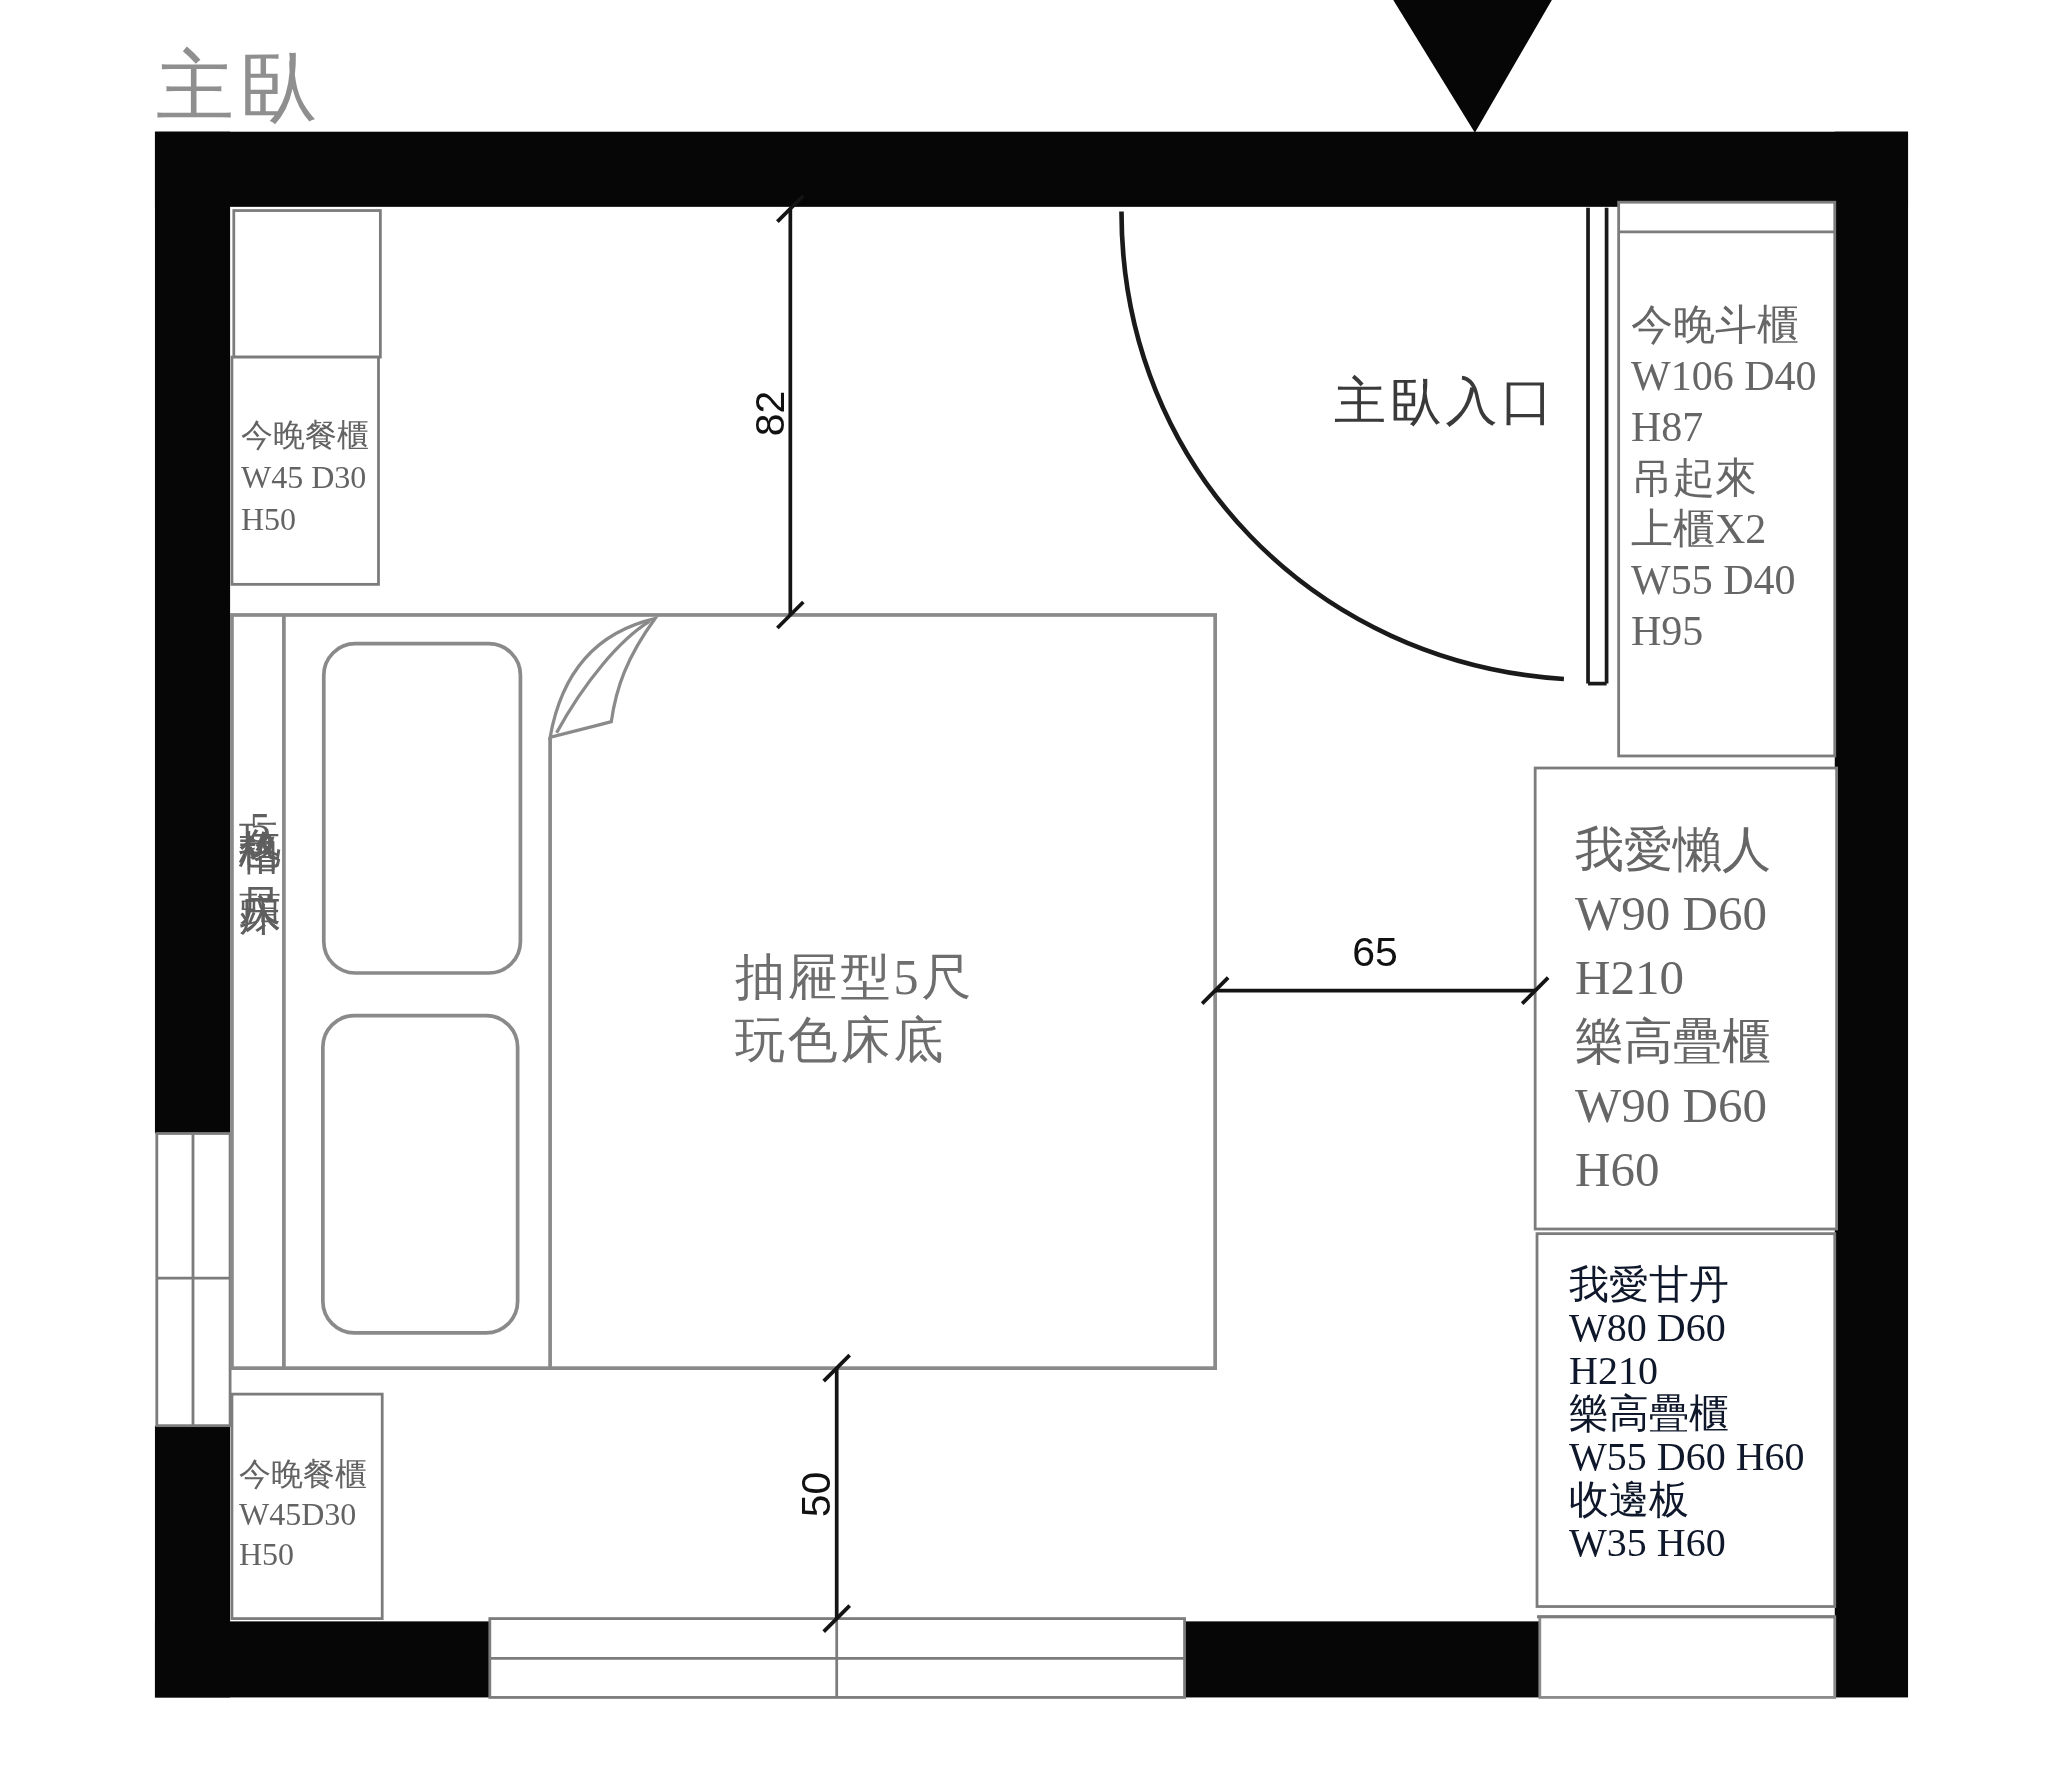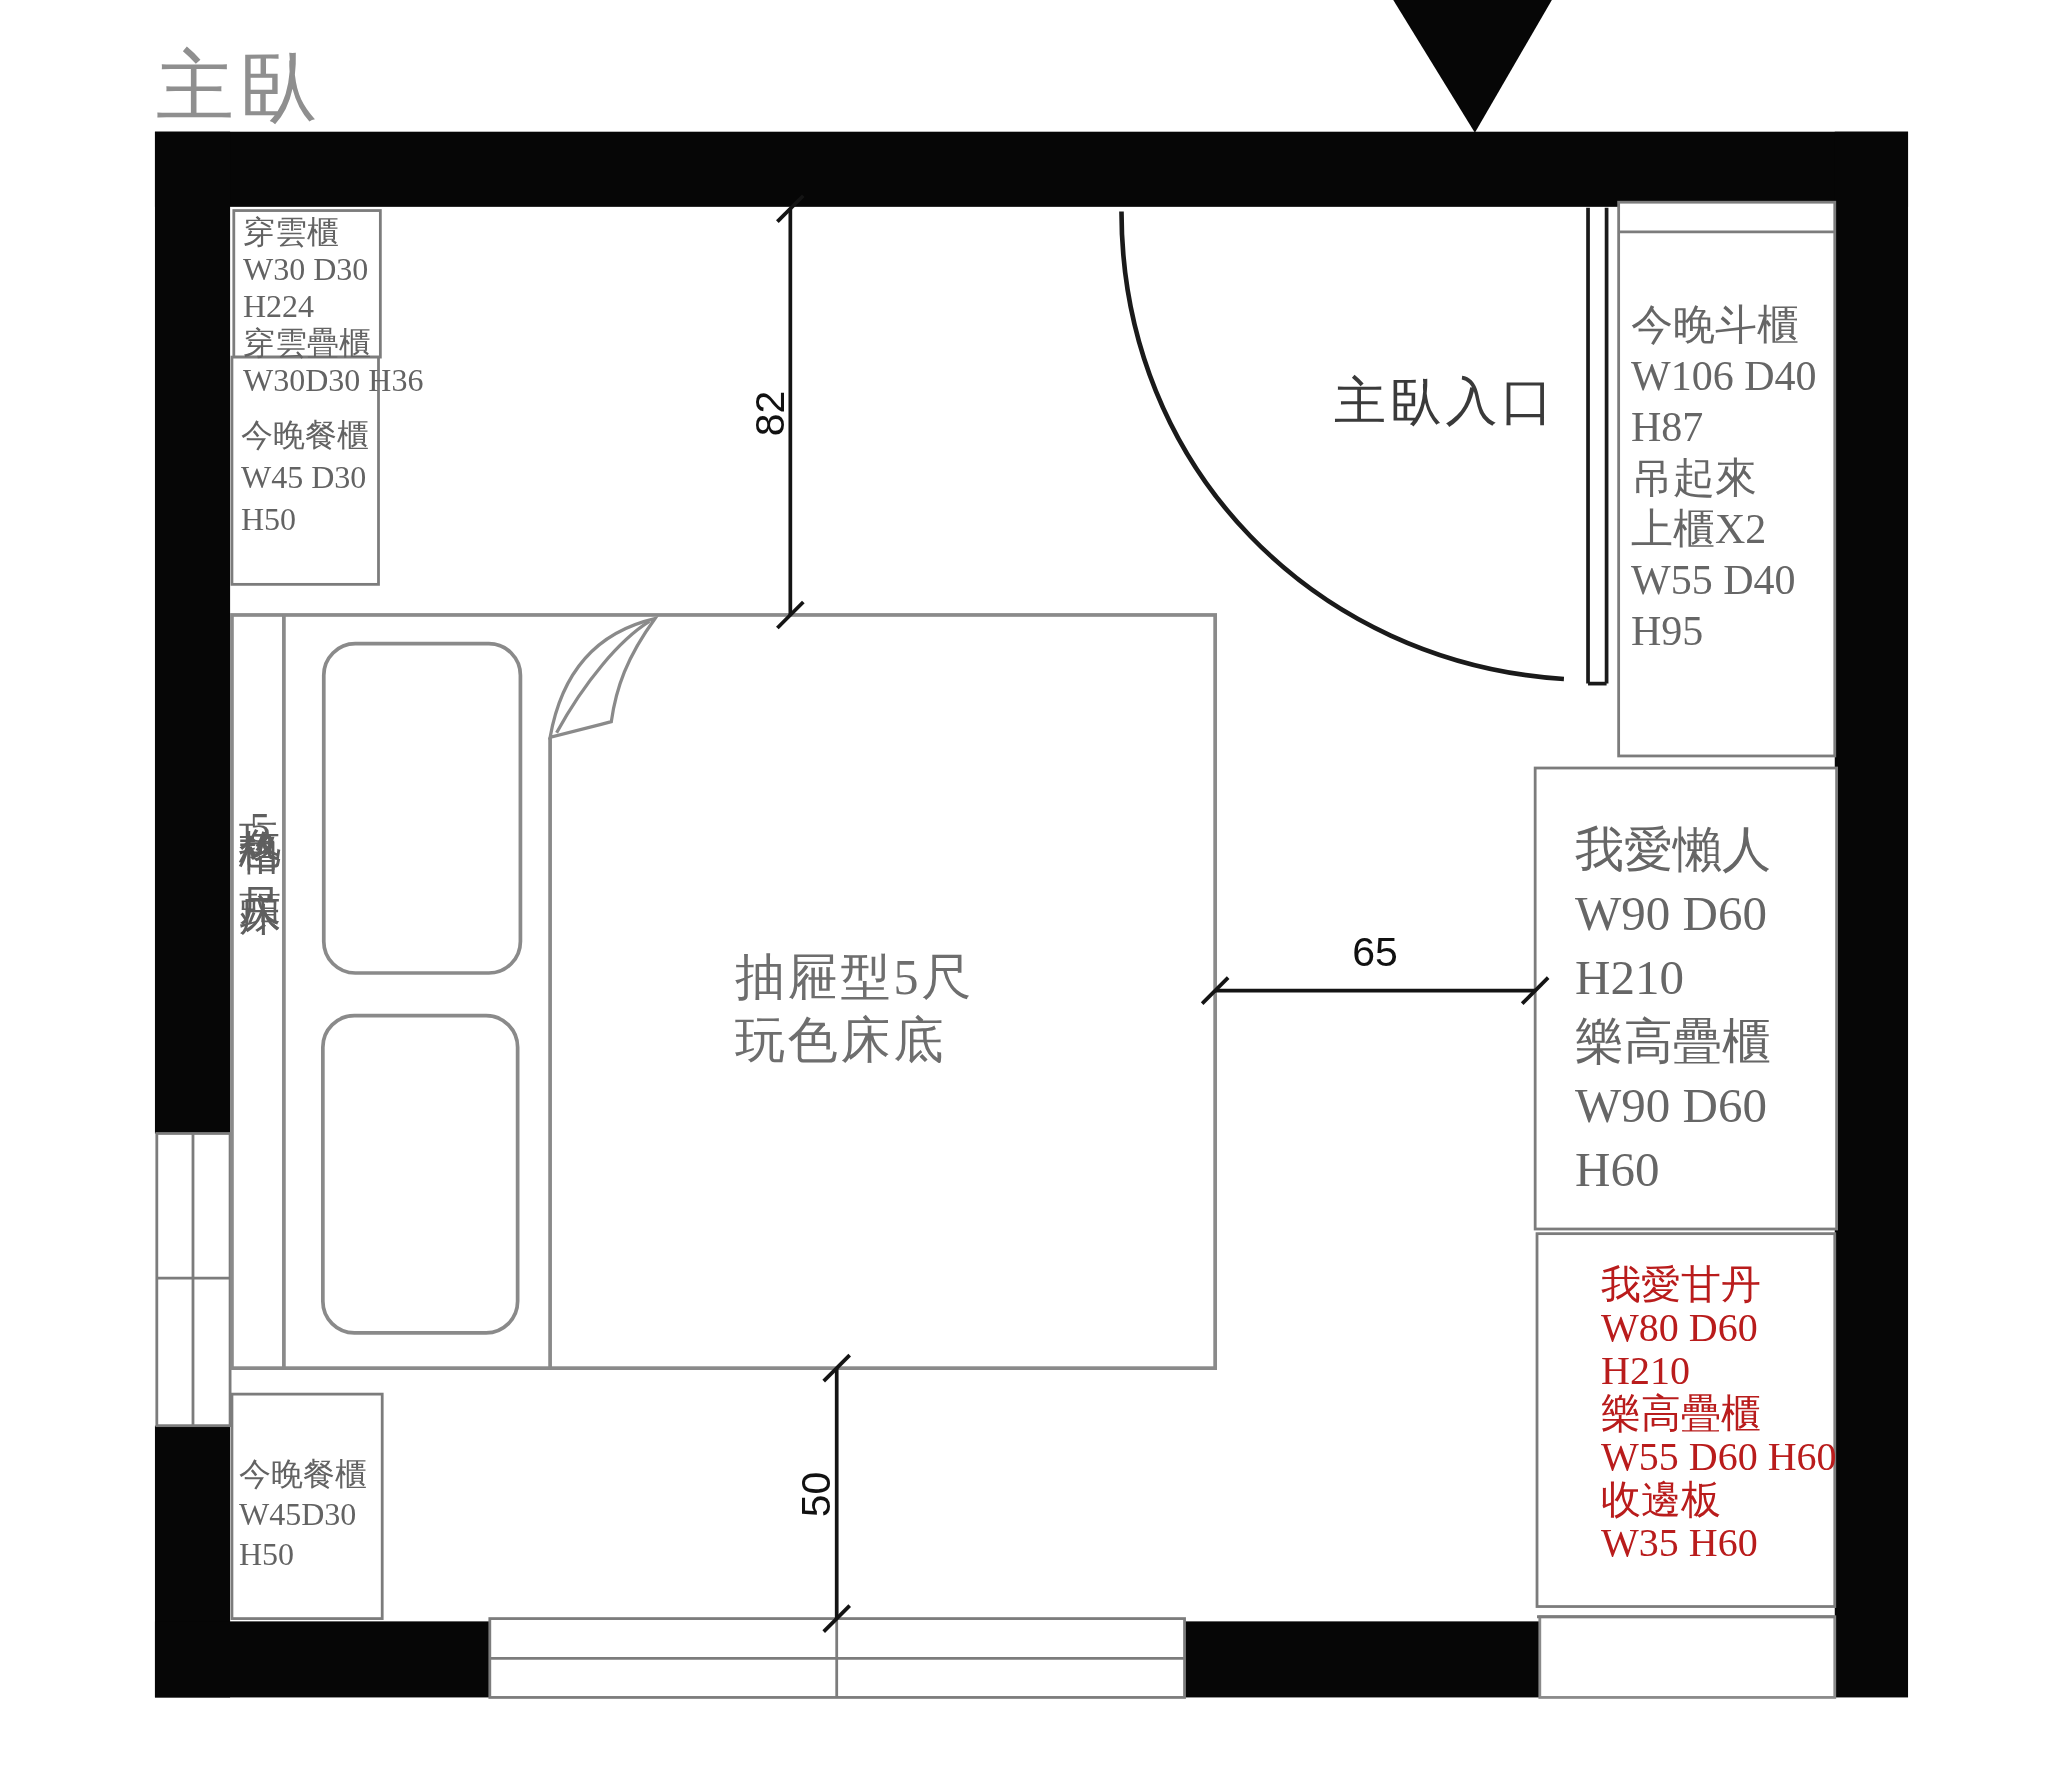--- a/index.html
+++ b/index.html
@@ -6,21 +6,21 @@
   .plan{position:relative;width:2045px;height:1767px;background:#ffffff;overflow:hidden;
         font-family:"Liberation Serif", serif;}
   .plan svg{position:absolute;left:0;top:0;}
   .lbl{position:absolute;color:#5f5f5f;white-space:pre-line;}
   .title{font-size:78px;color:#8f8f8f;letter-spacing:5.6px;}
   .entrance{font-size:52px;color:#3a3a3a;letter-spacing:3.7px;}
   .tl-upper{left:243px;top:214px;font-size:32px;line-height:37px;color:#636363;}
   .tl-lower{left:241px;top:414px;font-size:32px;line-height:42px;color:#636363;}
   .chest-right{left:1631px;top:275px;font-size:42px;line-height:51px;color:#666;margin-top:25px;}
   .lazy{left:1575px;top:818px;font-size:49px;line-height:64px;color:#666;}
-  .gandan{left:1569px;top:1263px;font-size:40px;line-height:43px;color:#b91c1c;margin-left:32px;}
+  .gandan{left:1569px;top:1263px;font-size:40px;line-height:43px;color:#0f172a;}
   .bl-cab{left:239px;top:1454px;font-size:32px;line-height:40px;color:#636363;}
   .bed-label{left:735px;top:946px;font-size:50px;line-height:63px;color:#6e6e6e;letter-spacing:2.8px;}
   .headboard{left:232px;top:790px;font-size:42px;color:#5f5f5f;
              writing-mode:vertical-rl;text-orientation:upright;letter-spacing:3.7px;}
   .dim{font-family:"Liberation Sans", sans-serif;font-size:41px;color:#111;
        width:74px;text-align:center;}
   .dim.v{transform:rotate(-90deg);}
 </style>
 </head>
 <body>
@@ -106,25 +106,20 @@
         <line x1="888" y1="1489" x2="916" y2="1461"></line>
         <line x1="888" y1="1759" x2="916" y2="1731"></line>
       </g>
     </g>
   </svg>
 
   <div class="lbl title" style="left:156px;top:35px;">主臥</div>
 
   <div class="lbl entrance" style="left:1306px;top:367px;margin-left:28px;">主臥入口</div>
 
-  <div class="lbl tl-upper">穿雲櫃
-W30 D30
-H224
-穿雲疊櫃
-W30D30 H36</div>
 
   <div class="lbl tl-lower">今晚餐櫃
 W45 D30
 H50</div>
 
   <div class="lbl chest-right">今晚斗櫃
 W106 D40
 H87
 吊起來
 上櫃X2

